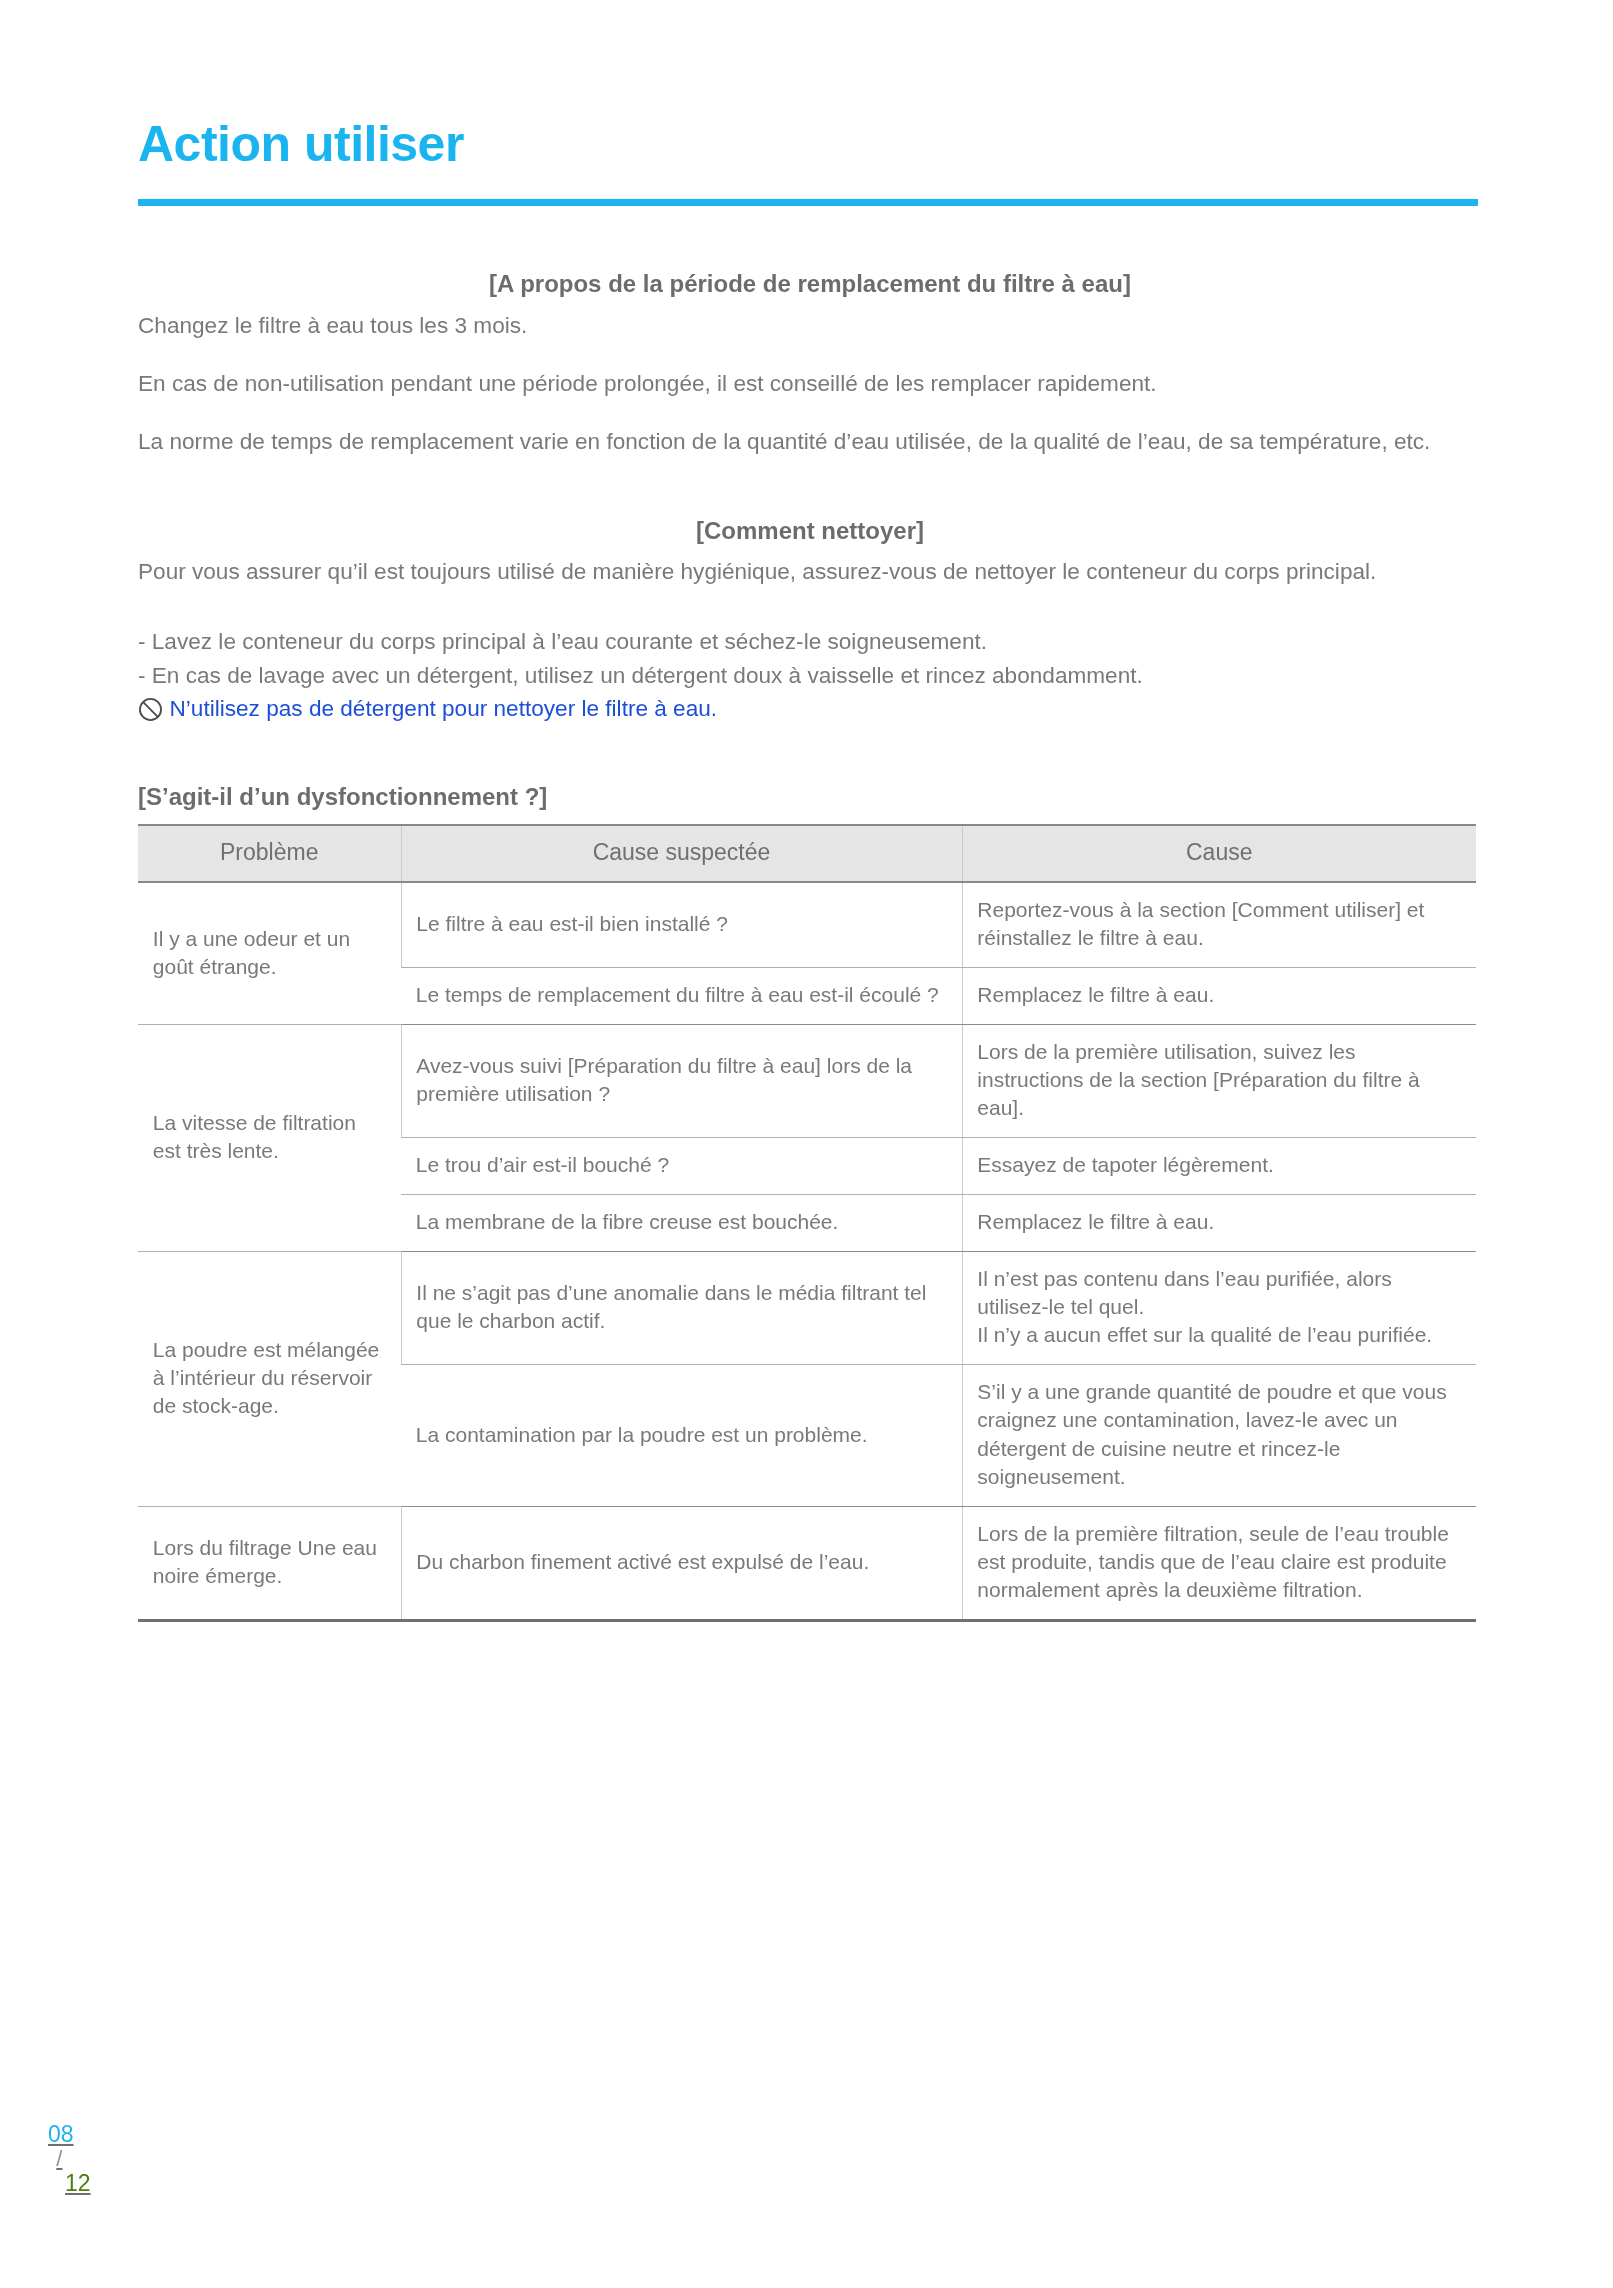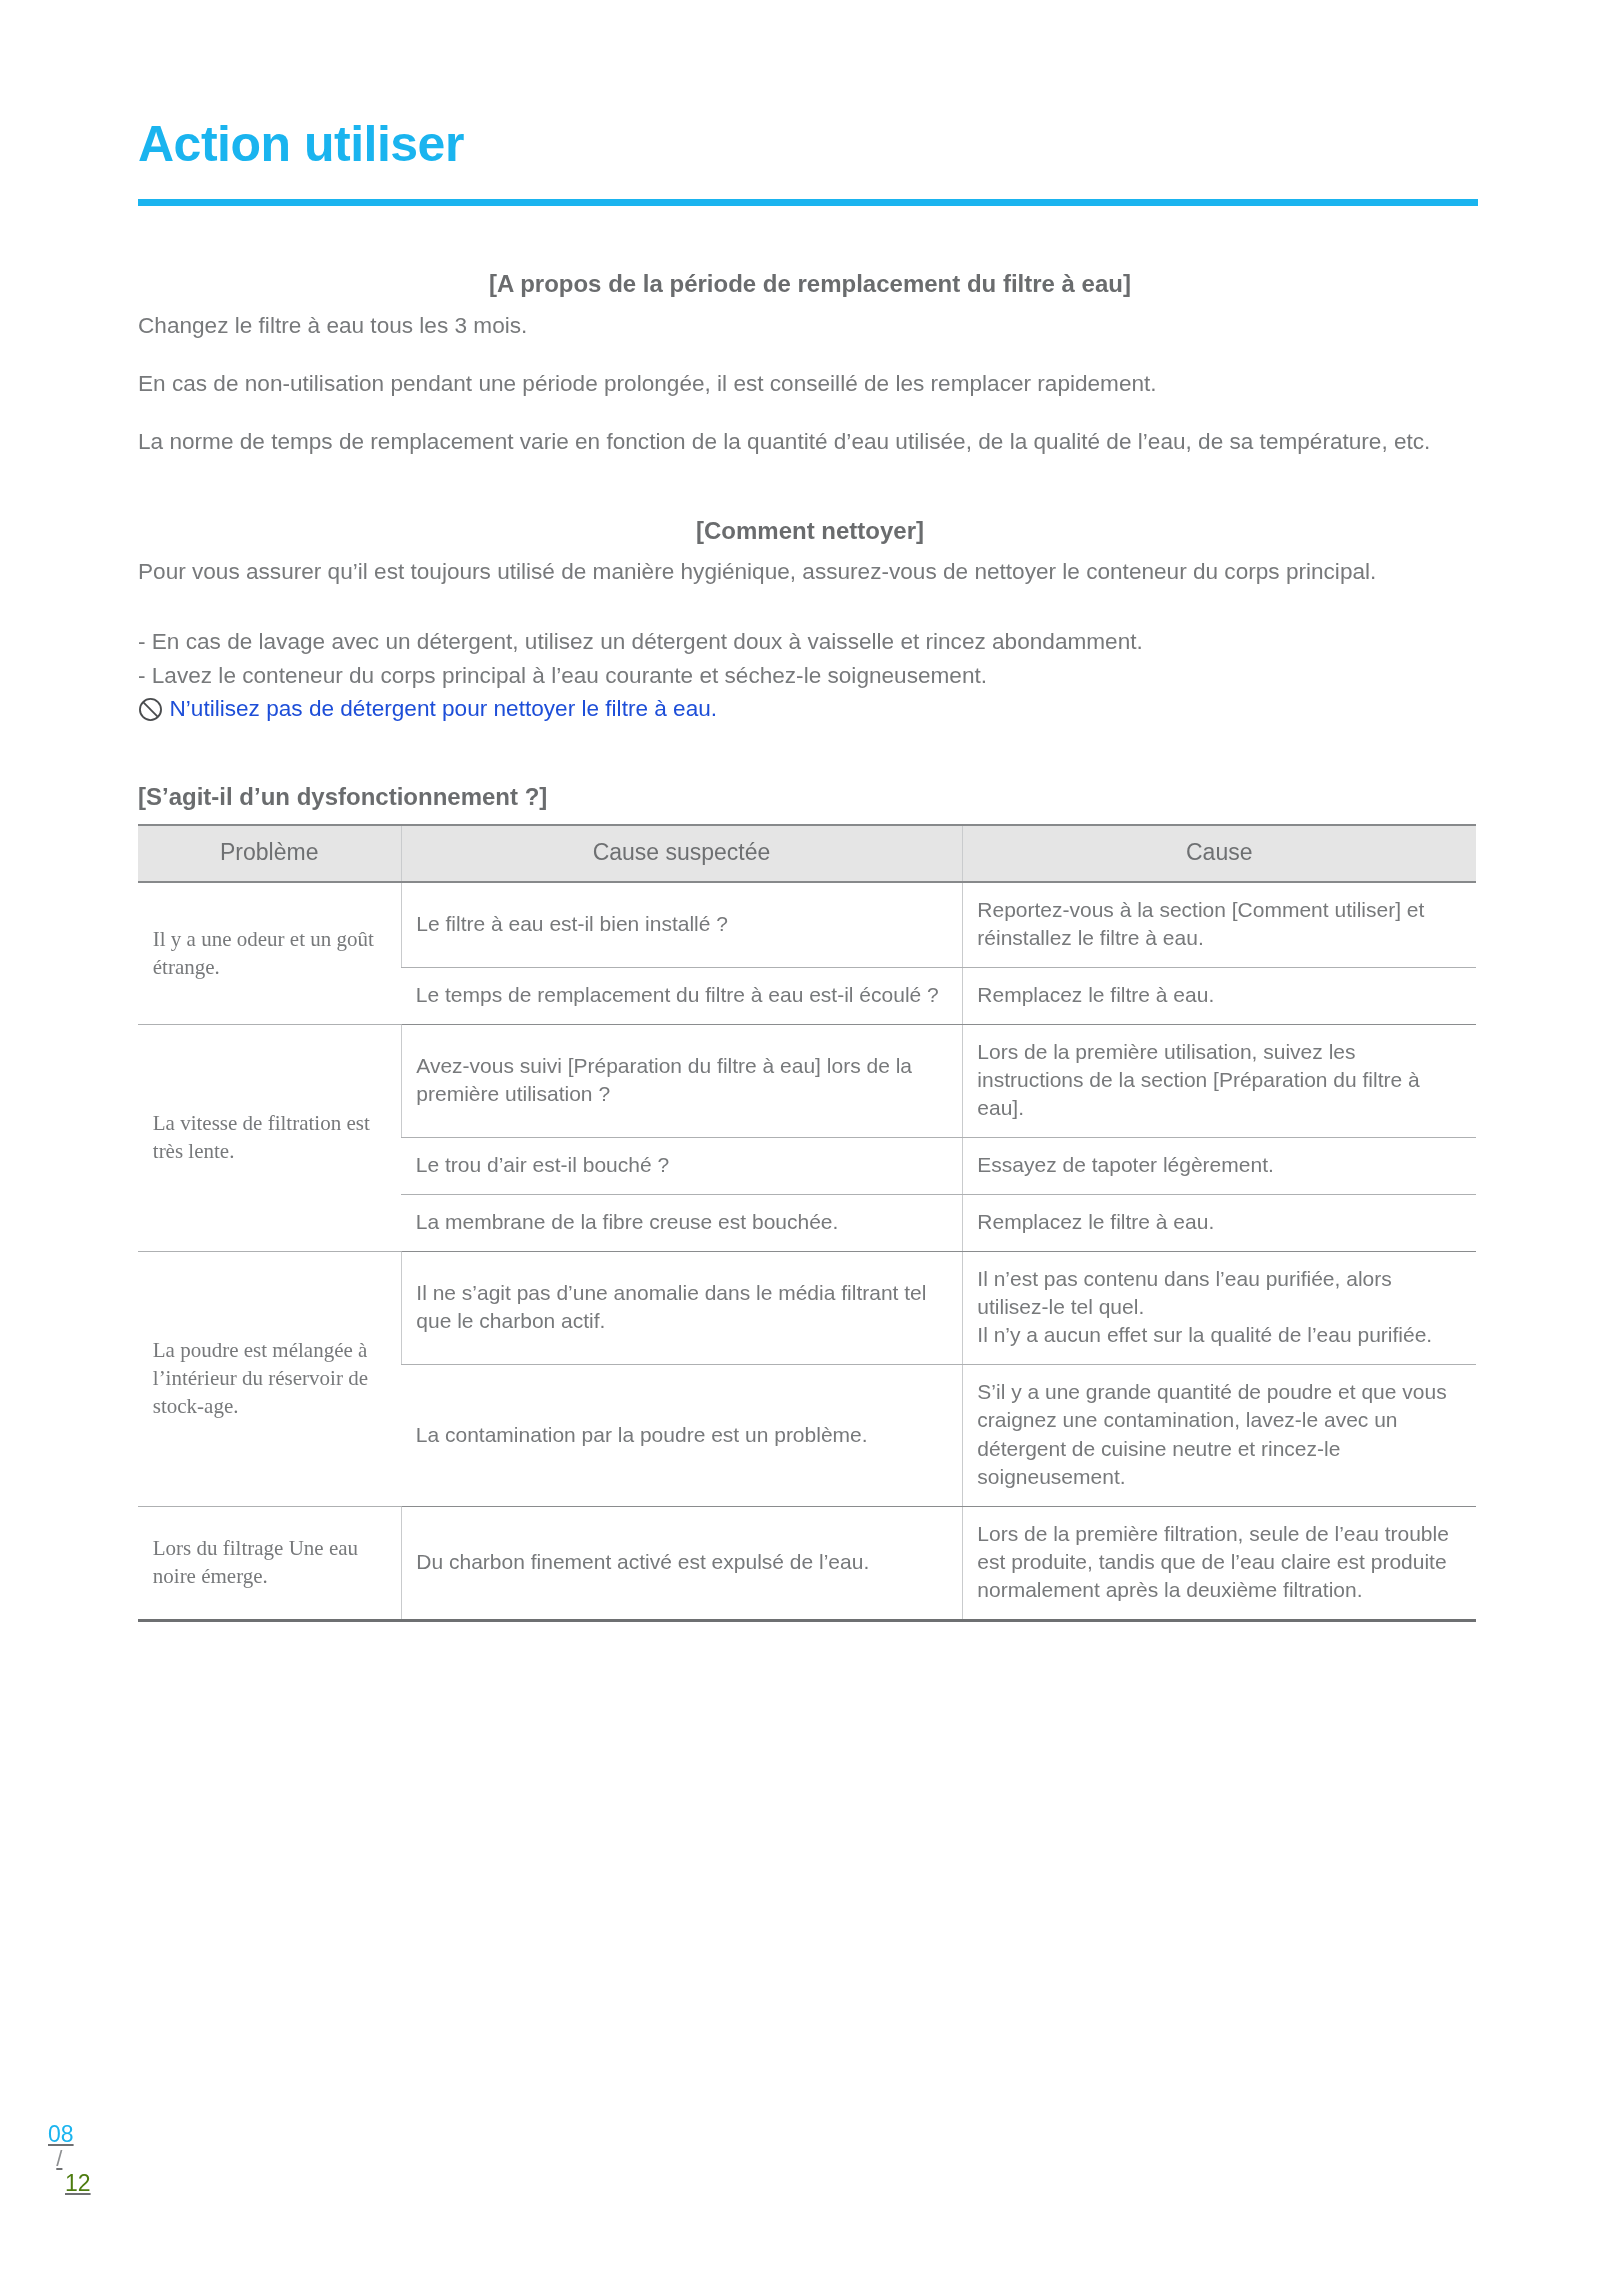--- a/index.html
+++ b/index.html
@@ -134,21 +134,20 @@
     border-left: 0.9px solid #c9cbcd;
     vertical-align: middle;
     padding: 13px 14.8px 14.8px 14.8px;
     line-height: 1.34;
   }
   table.trouble td:first-child { border-left: none; }
 
   td.prob {
     padding-left: 13px;
     padding-right: 9.2px;
-    font-family: Liberation Serif, serif;
   }
   tr.group-end td { border-bottom: 1.8px solid #8a8c8e; }
   tr.last-row td { border-bottom: 3.7px solid #6e7072; }
 
   
   .folio {
     position: absolute;
     left: 48px;
     top: 2123px;
     width: 83px;
@@ -197,22 +196,22 @@
       <p class="para">La norme de temps de remplacement varie en fonction de la quantité d’eau utilisée, de la qualité de l’eau, de sa température, etc.</p>
     </div>
 
     <div class="gap-lg"></div>
 
     <div>
       <p class="sec-head">[Comment nettoyer]</p>
       <p class="para">Pour vous assurer qu’il est toujours utilisé de manière hygiénique, assurez-vous de nettoyer le conteneur du corps principal.</p>
       <div class="gap-md"></div>
       <div class="bullet-list">
+        <p class="bullet-line">- Lavez le conteneur du corps principal à l’eau courante et séchez-le soigneusement.</p>
         <p class="bullet-line">- En cas de lavage avec un détergent, utilisez un détergent doux à vaisselle et rincez abondamment.</p>
-        <p class="bullet-line">- Lavez le conteneur du corps principal à l’eau courante et séchez-le soigneusement.</p>
         <div class="noline">
           <span class="prohibit-icon">
             <svg width="25" height="25" viewBox="0 0 27 27" aria-hidden="true">
               <circle cx="13.5" cy="13.5" r="11.4" fill="none" stroke="#4a4c4e" stroke-width="2"></circle>
               <line x1="5.6" y1="5.6" x2="21.4" y2="21.4" stroke="#4a4c4e" stroke-width="2"></line>
             </svg>
           </span>
           <span>N’utilisez pas de détergent pour nettoyer le filtre à eau.</span>
         </div>
       </div>

